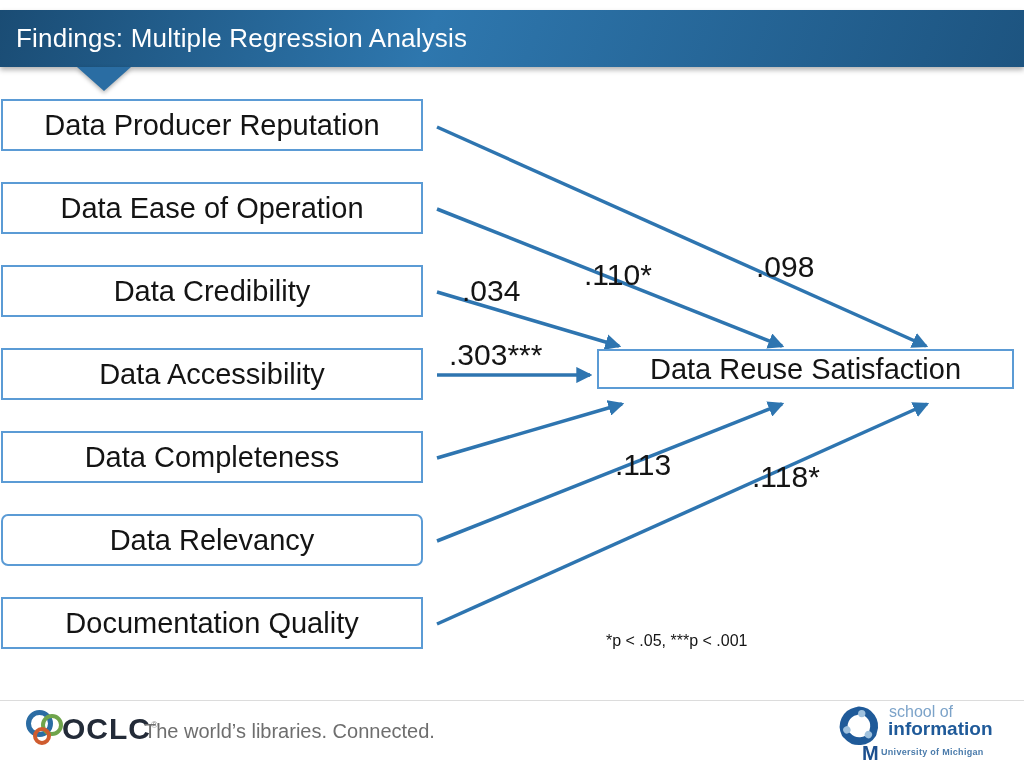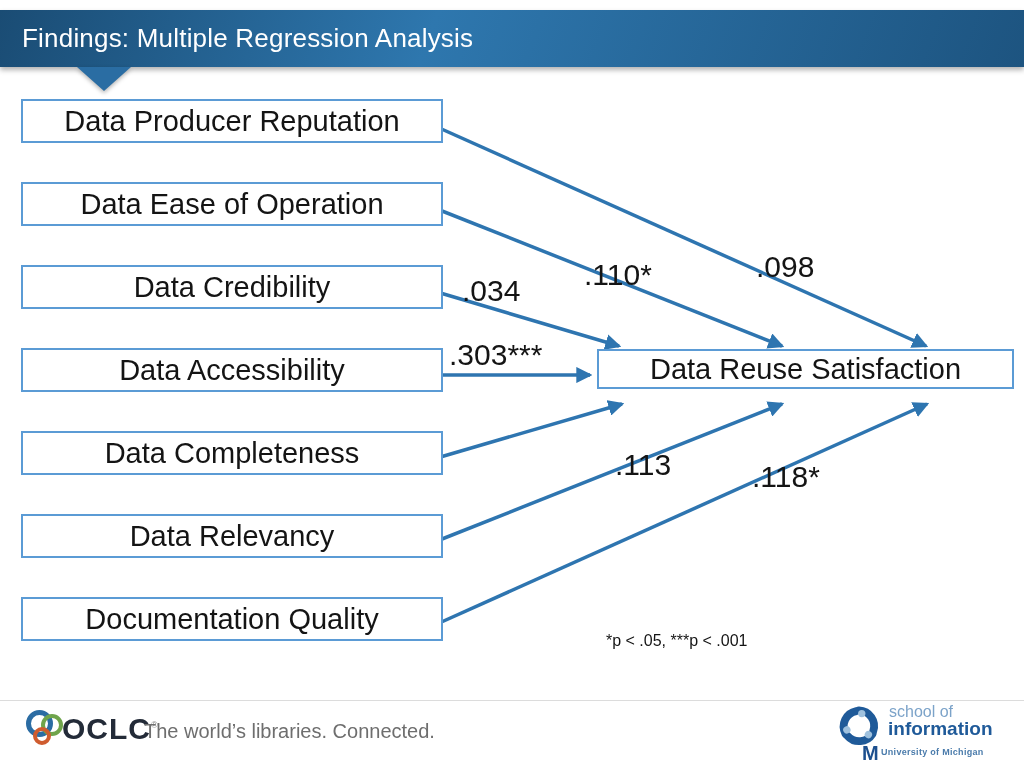--- a/index.html
+++ b/index.html
@@ -8,37 +8,37 @@
     font-family:"Liberation Sans", sans-serif; overflow:hidden;
   }
 
   
   .header {
     position:absolute; left:0; top:10px; width:1024px; height:57px;
     background:linear-gradient(110deg,#1a4c74 0%,#2e77ae 42%,#1d5480 100%);
     box-shadow:0 3px 5px rgba(0,0,0,0.30);
     display:flex; align-items:center;
   }
-  .header-title { color:#ffffff; font-size:26px; padding-left:22px; letter-spacing:0.2px; }
+  .header-title { color:#ffffff; font-size:26px; padding-left:16px; letter-spacing:0.2px; }
   .header-pointer {
     position:absolute; left:77px; top:67px; width:0; height:0;
     border-left:27px solid transparent; border-right:27px solid transparent;
     border-top:24px solid #2a6da3;
     filter:drop-shadow(0 2px 2px rgba(0,0,0,0.30));
   }
 
   
   .pbox, .obox {
     position:absolute; background:#ffffff; border:2px solid #5b9bd5;
     box-sizing:border-box; display:flex; align-items:center; justify-content:center;
     font-size:29px; color:#141414; white-space:nowrap;
   }
-  .pbox { left:21px; width:422px; height:44px;text-align:right; }
+  .pbox { left:1px; width:422px; height:52px;text-align:right; }
   .pbox-0 { top:99px; }  .pbox-1 { top:182px; } .pbox-2 { top:265px; }
-  .pbox-3 { top:348px; } .pbox-4 { top:431px; } .pbox-5 { top:514px; }
+  .pbox-3 { top:348px; } .pbox-4 { top:431px; } .pbox-5 { top:514px;border-radius:7px; }
   .pbox-6 { top:597px; }
   .obox { left:597px; top:349px; width:417px; height:40px; }
 
   
   .arrows { position:absolute; left:0; top:0; width:1024px; height:768px; pointer-events:none; }
 
   
   .coef { position:absolute; font-size:30px; color:#141414; white-space:nowrap; }
   .coef-0 { left:756px; top:250px; }
   .coef-1 { left:584px; top:258px; }

